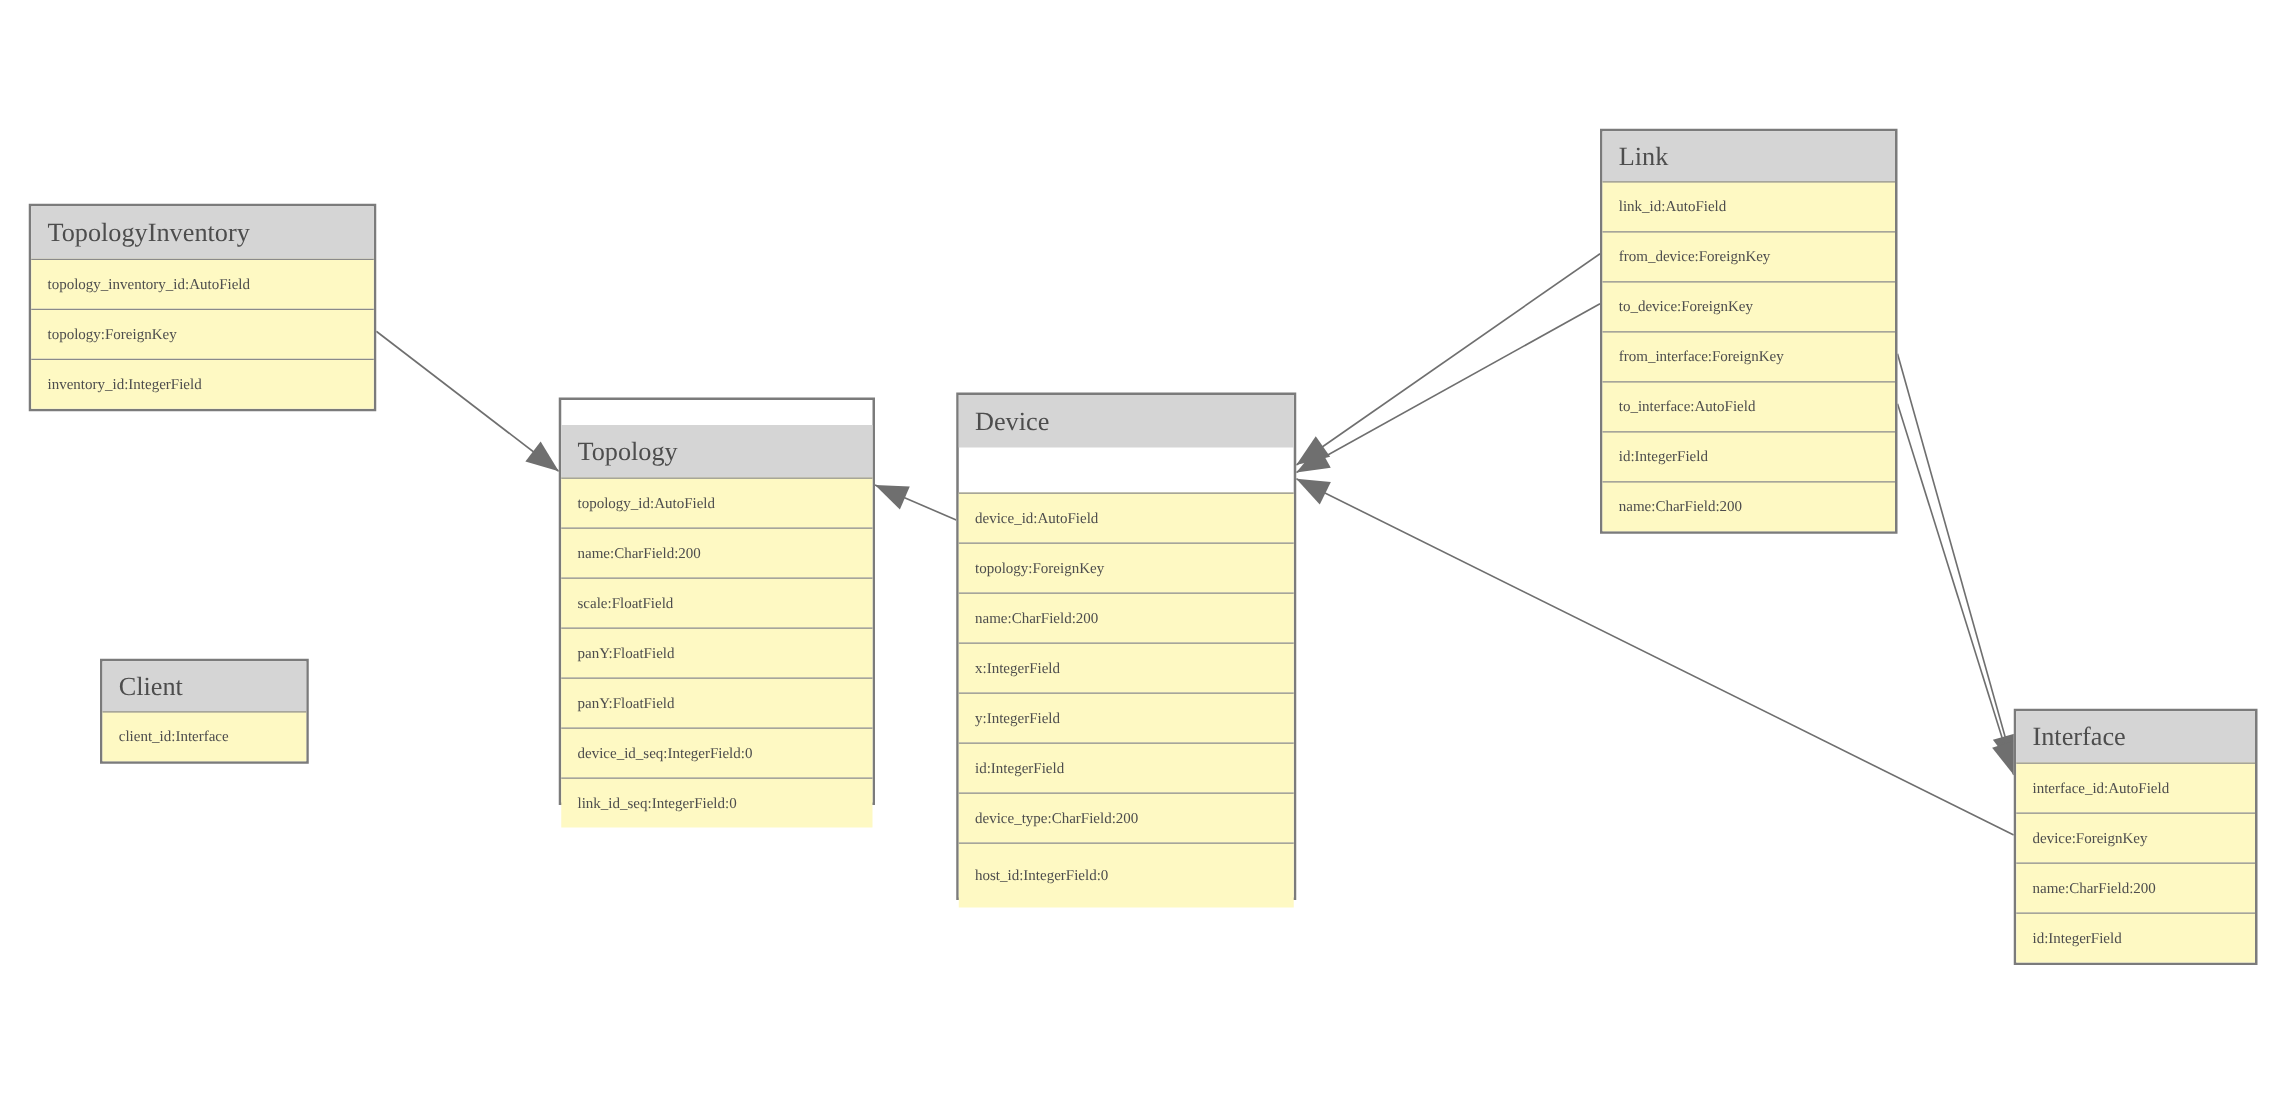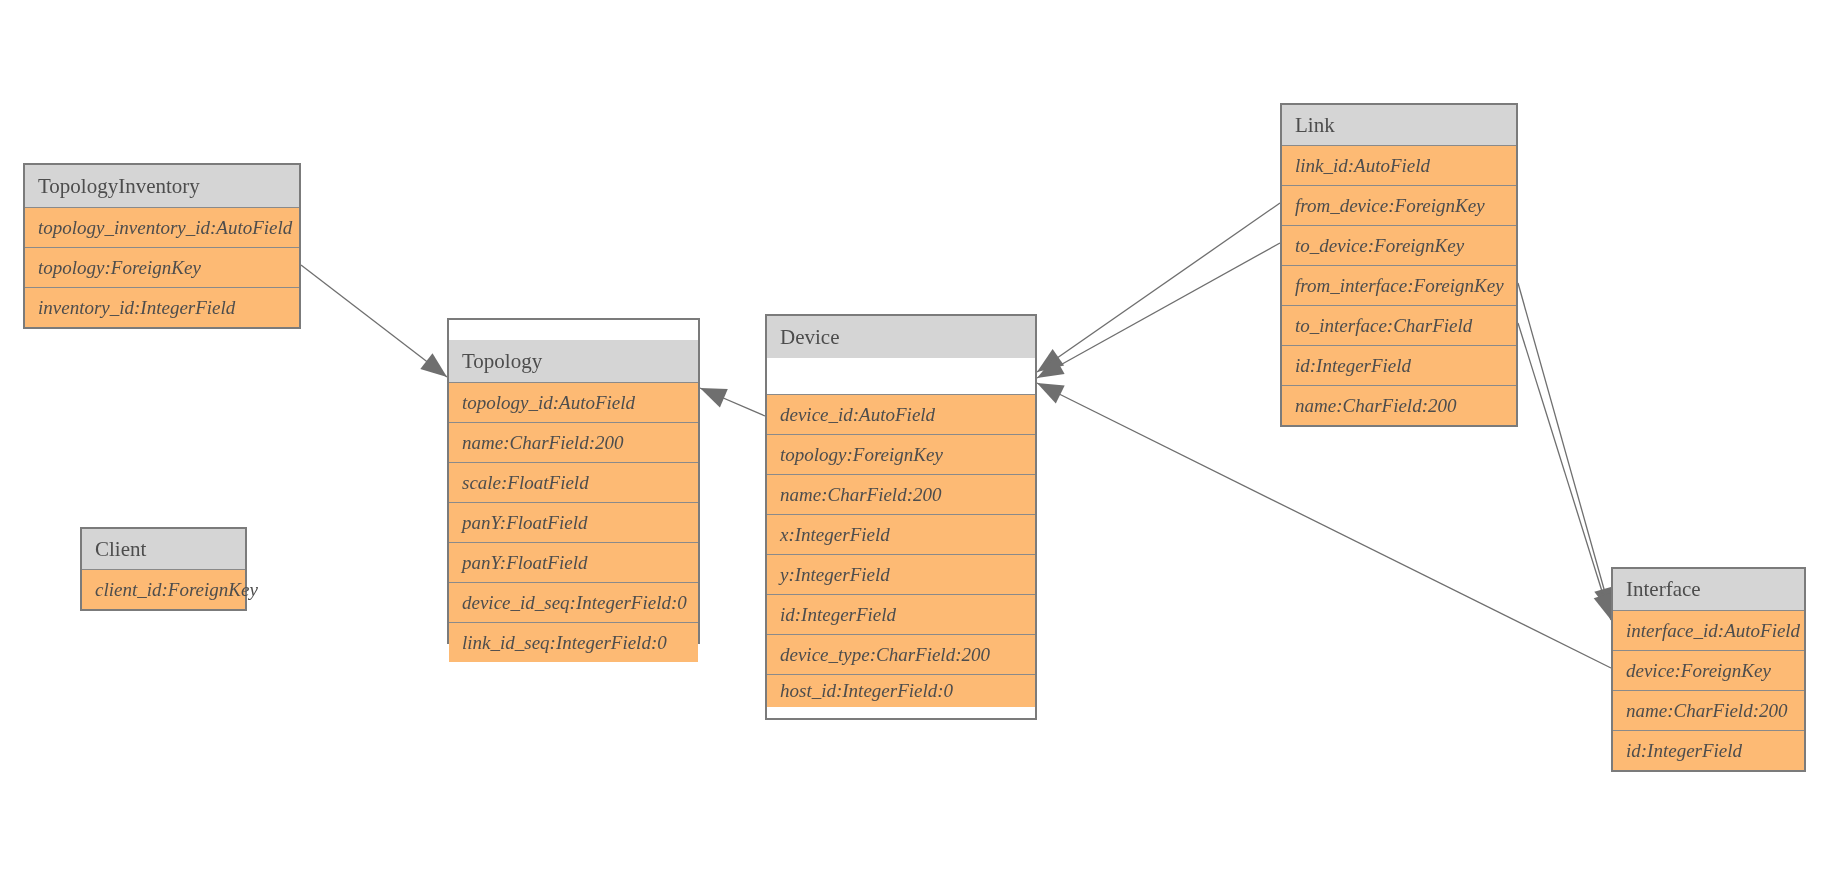--- a/index.html
+++ b/index.html
@@ -34,28 +34,27 @@
     font-size: 21px;
     display: flex;
     align-items: center;
     padding-left: 13px;
     box-sizing: border-box;
     white-space: nowrap;
   }
   .entity-row {
     border-top: 1px solid #8a8a8a;
     color: #4d4d4d;
-    font-size: 19px;
+    font-size: 12px;
     display: flex;
     align-items: center;
     padding-left: 13px;
     box-sizing: border-box;
     white-space: nowrap;
-    background: #fdba74;
-    font-style: italic;
+    background: #fef9c3;
   }
 </style>
 </head>
 <body>
 
 <div id="canvas">
   <svg id="edges" width="1824" height="874">
       <g>
         <line x1="301" y1="265" x2="447" y2="377" stroke="#6f6f6f" stroke-width="1.3"></line>
         <polygon points="447.0,377.0,432.5,353.2,420.3,369.1" fill="#6f6f6f"></polygon>
@@ -86,50 +85,50 @@
       </g>
     </svg>
 <div class="entity" style="left: 23px; top: 163px; width: 278px; height: 166px;">
       <div class="entity-header" style="height: 42px;">TopologyInventory</div>
       <div class="entity-row" style="height: 40px;">topology_inventory_id:AutoField</div>
       <div class="entity-row" style="height: 40px;">topology:ForeignKey</div>
       <div class="entity-row" style="height: 40px;">inventory_id:IntegerField</div>
     </div>
     <div class="entity" style="left: 80px; top: 527px; width: 167px; height: 84px;">
       <div class="entity-header" style="height: 40px;">Client</div>
-      <div class="entity-row" style="height: 40px;">client_id:ForeignKey</div>
+      <div class="entity-row" style="height: 40px;">client_id:Interface</div>
     </div>
     <div class="entity" style="left: 447px; top: 318px; width: 253px; height: 326px;">
       <div class="entity-header" style="height: 42px; margin-top: 20px;">Topology</div>
       <div class="entity-row" style="height: 40px;">topology_id:AutoField</div>
       <div class="entity-row" style="height: 40px;">name:CharField:200</div>
       <div class="entity-row" style="height: 40px;">scale:FloatField</div>
       <div class="entity-row" style="height: 40px;">panY:FloatField</div>
       <div class="entity-row" style="height: 40px;">panY:FloatField</div>
       <div class="entity-row" style="height: 40px;">device_id_seq:IntegerField:0</div>
       <div class="entity-row" style="height: 40px;">link_id_seq:IntegerField:0</div>
     </div>
     <div class="entity" style="left: 765px; top: 314px; width: 272px; height: 406px;">
       <div class="entity-header" style="height: 42px;">Device</div>
       <div class="entity-row" style="height: 40px; margin-top: 36px;">device_id:AutoField</div>
       <div class="entity-row" style="height: 40px;">topology:ForeignKey</div>
       <div class="entity-row" style="height: 40px;">name:CharField:200</div>
       <div class="entity-row" style="height: 40px;">x:IntegerField</div>
       <div class="entity-row" style="height: 40px;">y:IntegerField</div>
       <div class="entity-row" style="height: 40px;">id:IntegerField</div>
       <div class="entity-row" style="height: 40px;">device_type:CharField:200</div>
-      <div class="entity-row" style="height: 33px;">host_id:IntegerField:0</div>
+      <div class="entity-row" style="height: 52px;">host_id:IntegerField:0</div>
     </div>
     <div class="entity" style="left: 1280px; top: 103px; width: 238px; height: 324px;">
       <div class="entity-header" style="height: 40px;">Link</div>
       <div class="entity-row" style="height: 40px;">link_id:AutoField</div>
       <div class="entity-row" style="height: 40px;">from_device:ForeignKey</div>
       <div class="entity-row" style="height: 40px;">to_device:ForeignKey</div>
       <div class="entity-row" style="height: 40px; text-align: center;">from_interface:ForeignKey</div>
-      <div class="entity-row" style="height: 40px;">to_interface:CharField</div>
+      <div class="entity-row" style="height: 40px;">to_interface:AutoField</div>
       <div class="entity-row" style="height: 40px;">id:IntegerField</div>
       <div class="entity-row" style="height: 40px;">name:CharField:200</div>
     </div>
     <div class="entity" style="left: 1611px; top: 567px; width: 195px; height: 205px;">
       <div class="entity-header" style="height: 41px;">Interface</div>
       <div class="entity-row" style="height: 40px;">interface_id:AutoField</div>
       <div class="entity-row" style="height: 40px;">device:ForeignKey</div>
       <div class="entity-row" style="height: 40px;">name:CharField:200</div>
       <div class="entity-row" style="height: 40px;">id:IntegerField</div>
     </div>

